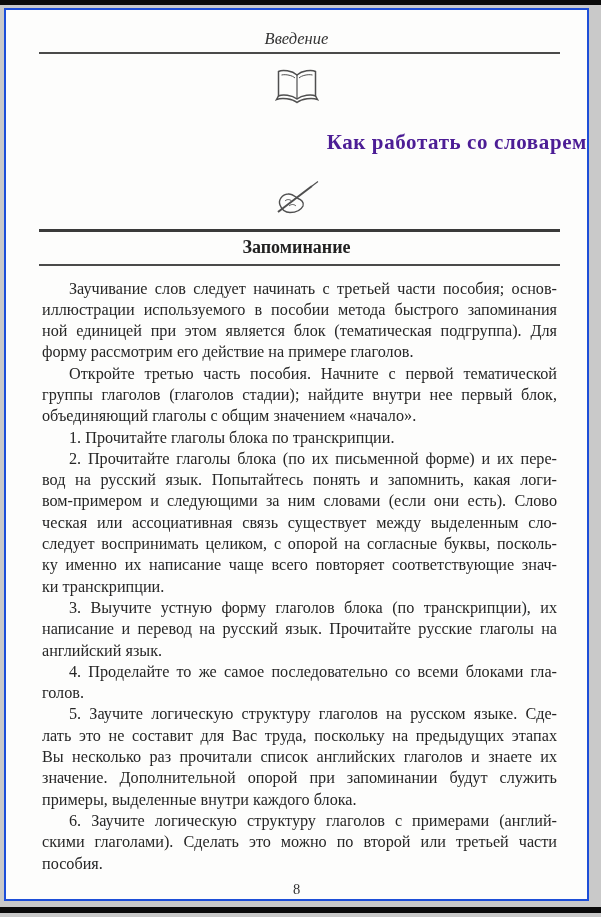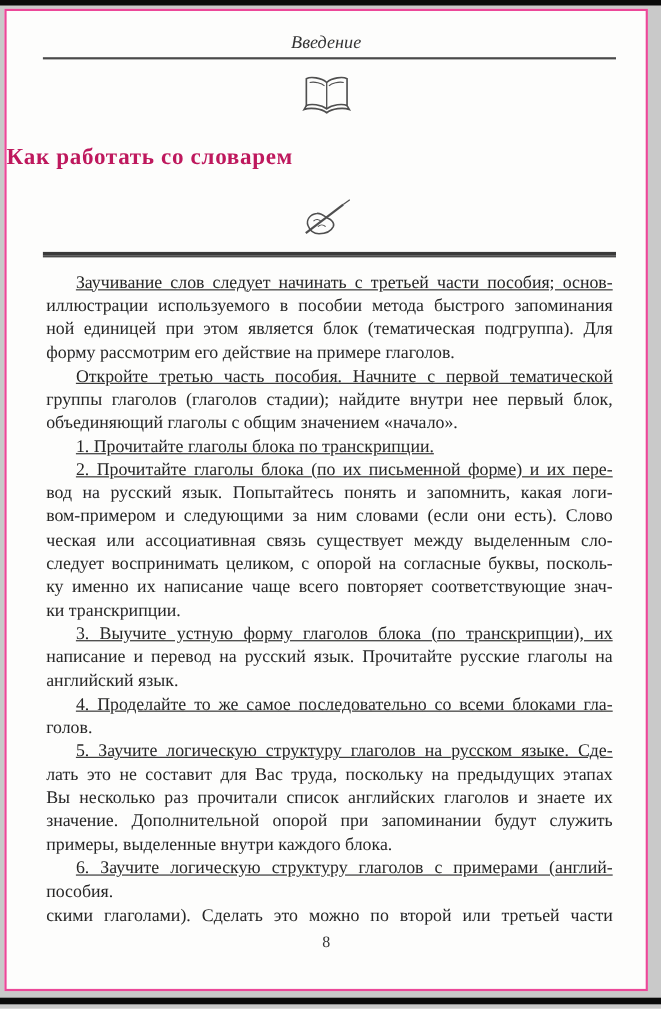--- a/index.html
+++ b/index.html
@@ -11,62 +11,62 @@
     overflow: hidden;
   }
   .edge-bar { position: absolute; left: 0; right: 0; background: #0a0a0a; }
   .edge-top { top: 0; height: 5px; }
   .edge-bottom { top: 907px; height: 6px; }
   .page {
     position: absolute;
     left: 4px; top: 8px;
     width: 585px; height: 893px;
     background: #fdfdfc;
-    border: 2px solid #ec4899;
+    border: 2px solid #1d4ed8;
     box-sizing: border-box;
     color: #2b2b2b;
   }
   .running-head {
     margin-top: 19px;
     text-align: center;
     font-style: italic;
     font-size: 16.5px;
     color: #333;
   }
   .head-rule { height: 2px; background: #4a4a4a; margin: 3px 27px 0 33px; }
   .icon-row { text-align: center; }
   .icon-row.book { margin-top: 13px; }
   .icon-row.pen { margin-top: 24px; }
   .page-title {
     margin: 23px 0 0 0;
-    text-align: left;
+    text-align: right;
     font-size: 21px;
     font-weight: bold;
     letter-spacing: 0.6px;
-    color: #be185d;
+    color: #4c1d95;
   }
   .section-head { margin-top: 10px; }
   .rule-thick { height: 3px; background: #3a3a3a; margin: 0 27px 0 33px; }
   .rule-thin  { height: 1.5px; background: #4a4a4a; margin: 0 27px 0 33px; }
   .sec-title {
     text-align: center;
     font-size: 18px;
     font-weight: bold;
     margin: 5px 0 6px 0;
     color: #222;
   }
   .body-text {
     margin: 13px 30px 0 36px;
     font-size: 16.2px;
     line-height: 21.3px;
     color: #262626;
   }
   .line { text-align: justify; }
   .line.jst { text-align-last: justify; }
-  .line.first { text-indent: 27px; text-decoration: underline; }
+  .line.first { text-indent: 27px; }
   .pagenum {
     text-align: center;
     margin-top: 6px;
     font-size: 14.5px;
     color: #333;
   }
   svg { vertical-align: middle; }
 </style>
 </head>
 <body>
@@ -96,20 +96,21 @@
         <path d="M8 33 L42 7" fill="none" stroke="#4f4f4f" stroke-width="2"></path>
         <path d="M42 7 L48 2.5" fill="none" stroke="#4f4f4f" stroke-width="1.1"></path>
         <path d="M18 15 C12 15.5 8 21 10 26 C11.5 30 15 33.5 20 33.5 C26 33.5 31 31 33 27 C34.5 23.5 31 20.5 28 19.5 C25 17.5 22 14.5 18 15 Z" fill="none" stroke="#4f4f4f" stroke-width="1.4"></path>
         <path d="M15 22 C17 20 20 20 22 22.5" fill="none" stroke="#4f4f4f" stroke-width="1"></path>
         <path d="M19 27 C21 25 24 25 26 27" fill="none" stroke="#4f4f4f" stroke-width="1"></path>
       </svg>
     </div>
 
     <div class="section-head">
       <div class="rule-thick"></div>
+      <div class="sec-title">Запоминание</div>
       <div class="rule-thin"></div>
     </div>
 
     <div class="body-text">
         <div class="para">
           <div class="line first jst">Заучивание слов следует начинать с третьей части пособия; основ-</div>
           <div class="line jst">иллюстрации используемого в пособии метода быстрого запоминания</div>
           <div class="line jst">ной единицей при этом является  блок (тематическая подгруппа). Для</div>
           <div class="line">форму рассмотрим его действие на примере глаголов.</div>
         </div>
@@ -141,22 +142,22 @@
         </div>
         <div class="para">
           <div class="line first jst">5. Заучите логическую структуру глаголов на русском языке. Сде-</div>
           <div class="line jst">лать это не составит для Вас труда, поскольку на предыдущих этапах</div>
           <div class="line jst">Вы несколько раз прочитали список английских глаголов и знаете их</div>
           <div class="line jst">значение. Дополнительной опорой при запоминании будут служить</div>
           <div class="line">примеры, выделенные внутри каждого блока.</div>
         </div>
         <div class="para">
           <div class="line first jst">6. Заучите логическую структуру глаголов  с примерами (англий-</div>
+          <div class="line jst">скими глаголами). Сделать это можно по второй или третьей части</div>
           <div class="line">пособия.</div>
-          <div class="line jst">скими глаголами). Сделать это можно по второй или третьей части</div>
         </div>
       </div>
 
     <div class="pagenum">8</div>
   </div>
 
   <div class="edge-bar edge-bottom"></div>
 </div>
 
 </body></html>

